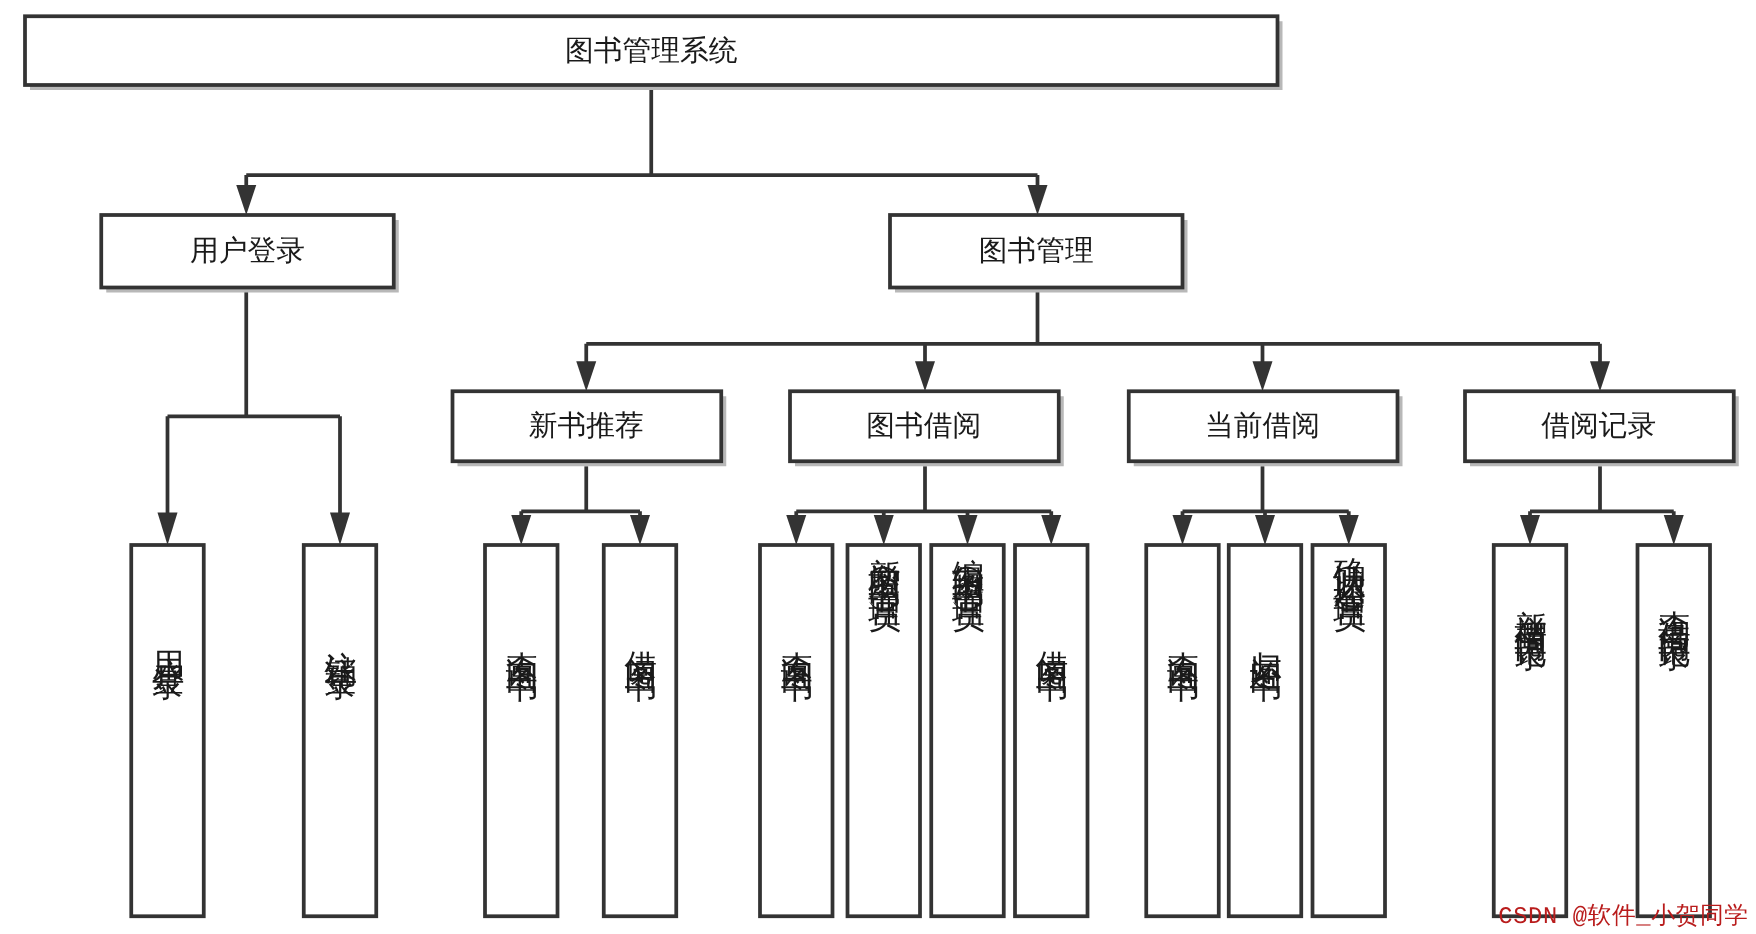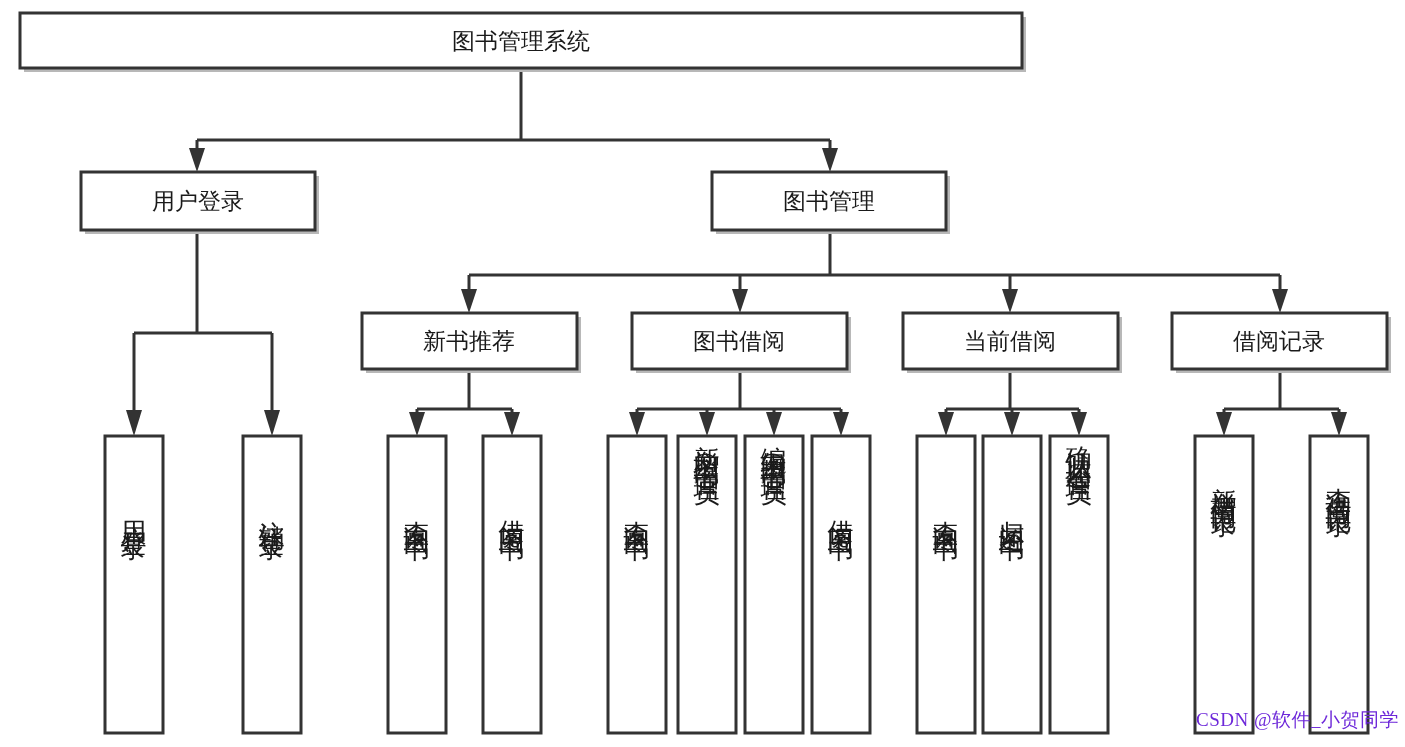--- a/index.html
+++ b/index.html
@@ -19,23 +19,23 @@
   .node-label-root{
     font-family:"DejaVu Sans","Liberation Sans",sans-serif;
     font-size:23px;fill:#1a1a1a;text-anchor:middle;dominant-baseline:middle;
   }
   .leaf-label{
     font-family:"DejaVu Sans","Liberation Sans",sans-serif;
     font-size:26px;fill:#1a1a1a;text-anchor:middle;
     writing-mode:vertical-rl;letter-spacing:5px;
   }
   .watermark{
-    position:absolute;right:6px;bottom:14px;
-    font-family:Liberation Serif, serif;
-    font-size:19px;color:#6d28d9;white-space:nowrap;
+    position:absolute;right:6px;bottom:2px;
+    font-family:Liberation Mono, monospace;
+    font-size:19px;color:#b91c1c;white-space:nowrap;
     letter-spacing:0.5px;pointer-events:none;
   }
 </style>
 </head>
 <body>
 
 <svg id="canvas" viewBox="0 0 1405 747" xmlns="http://www.w3.org/2000/svg">
 
   <g>
 

